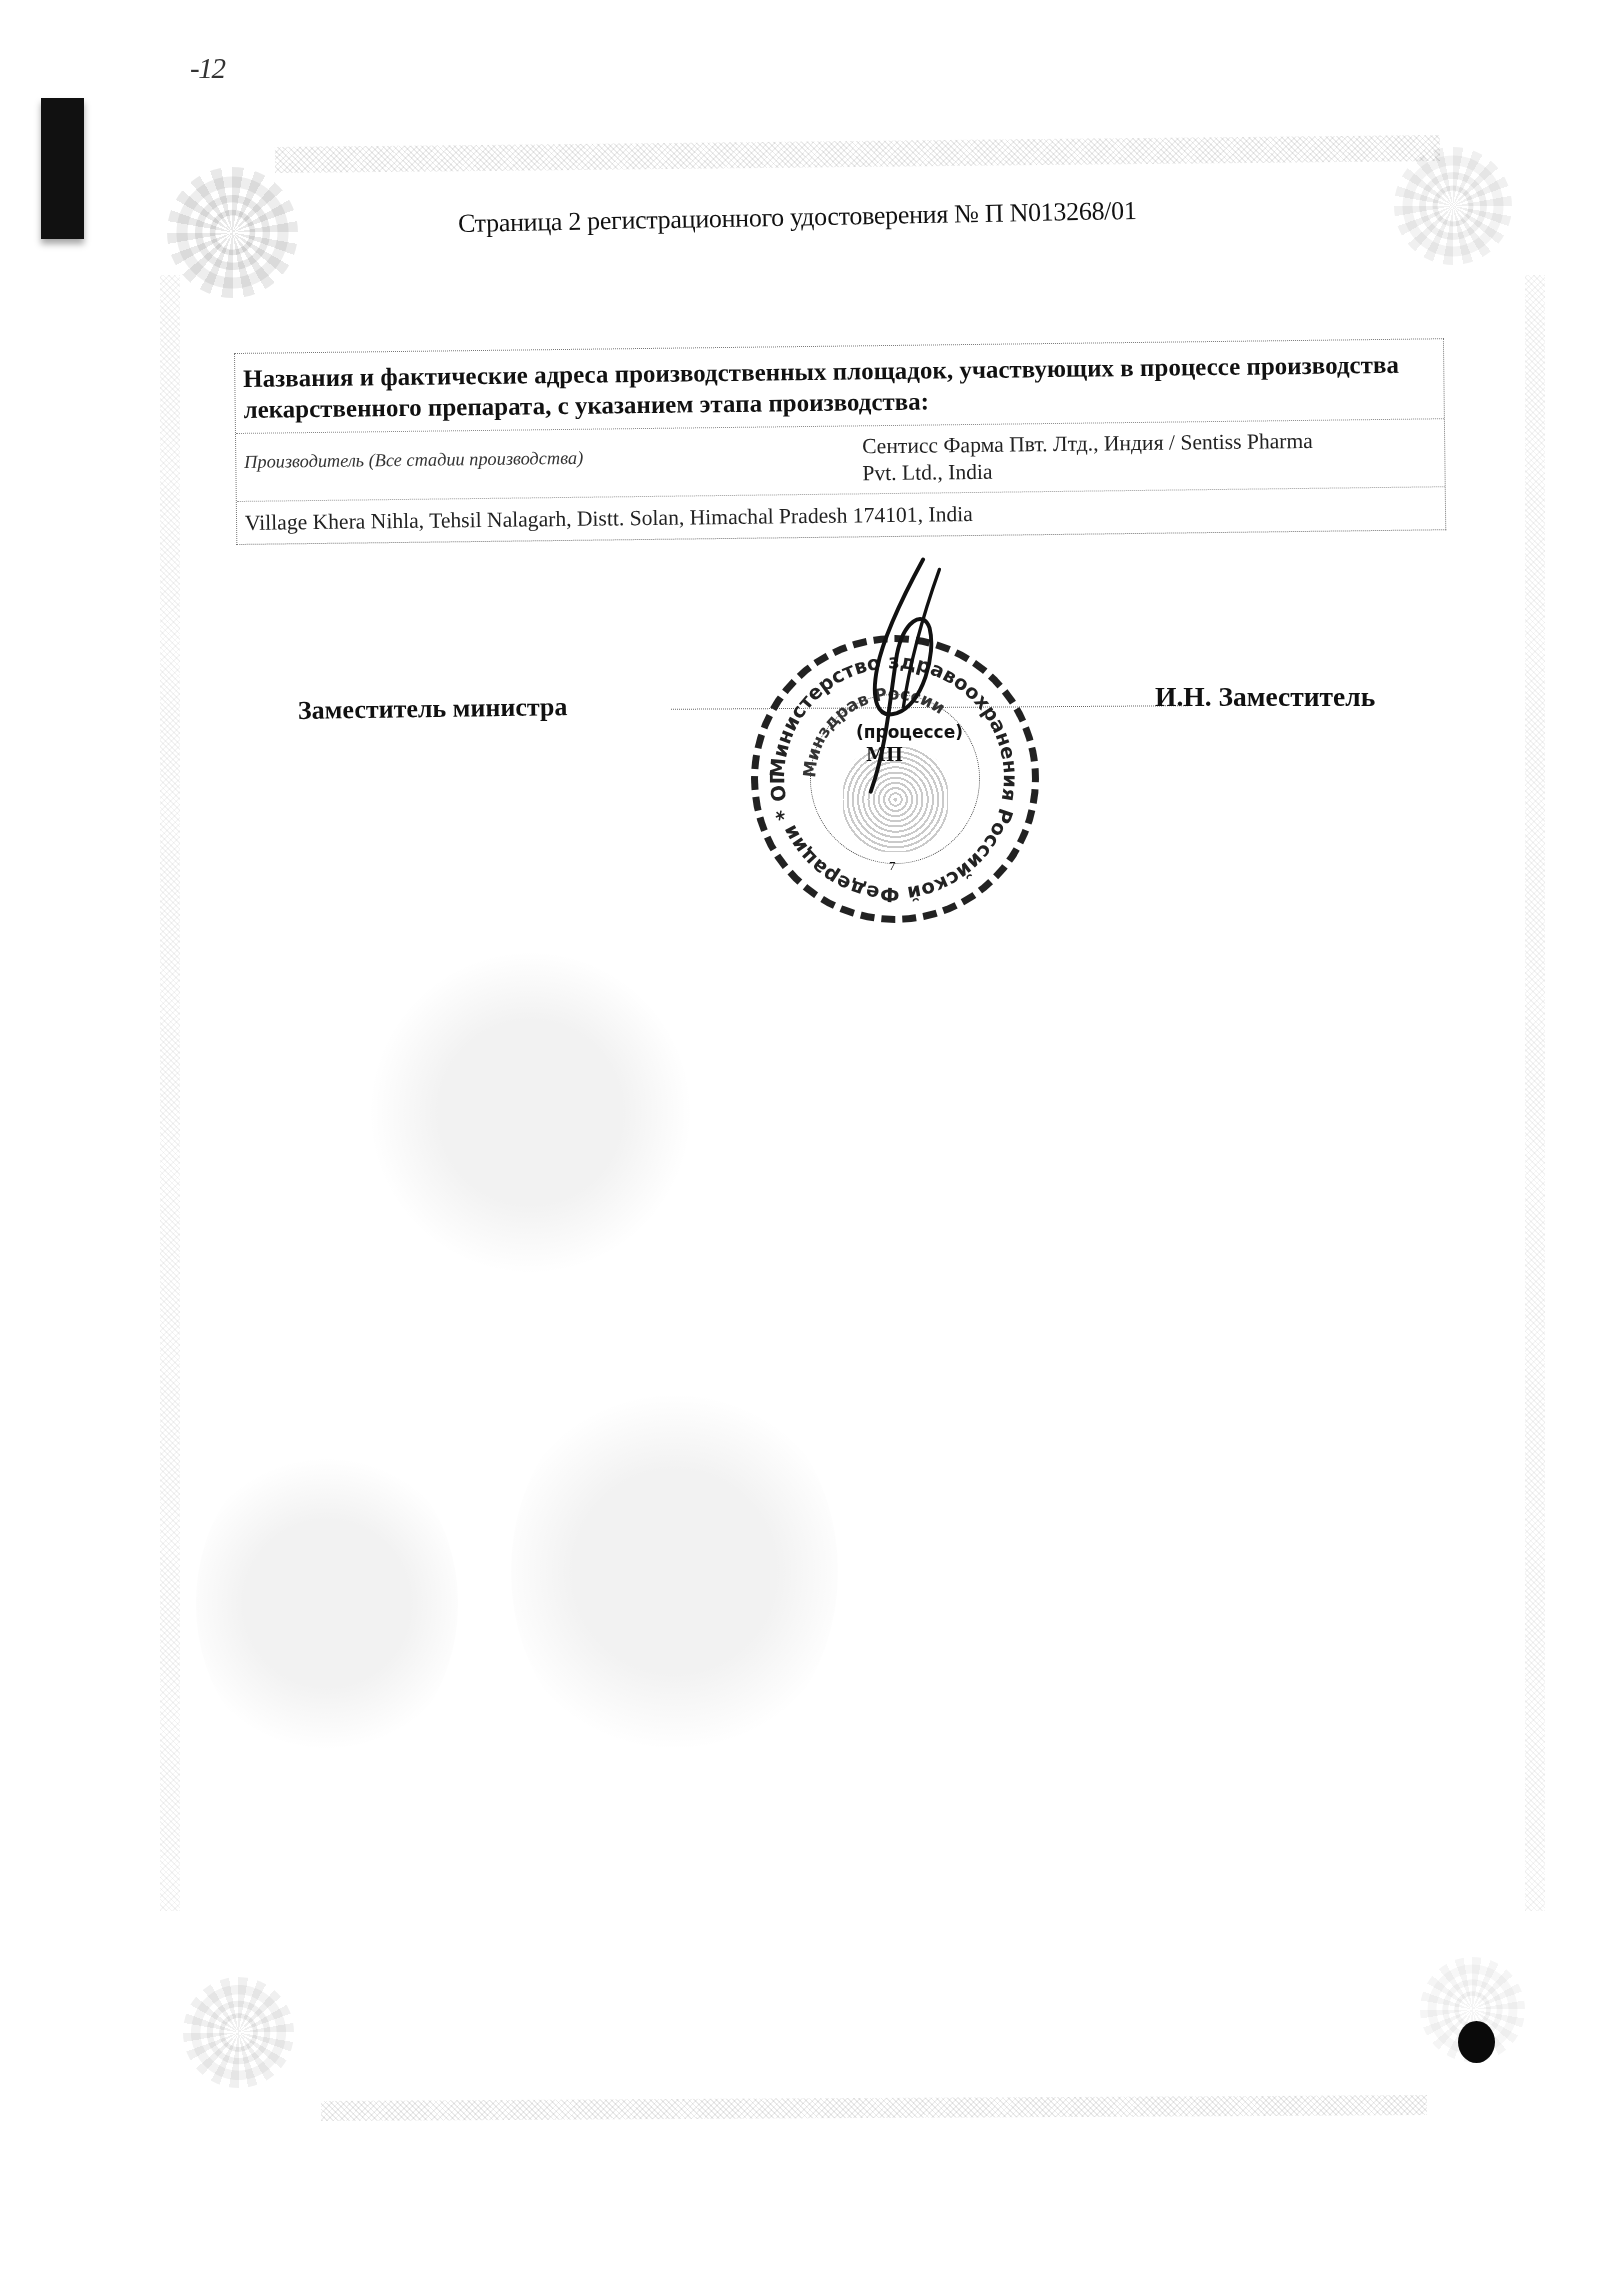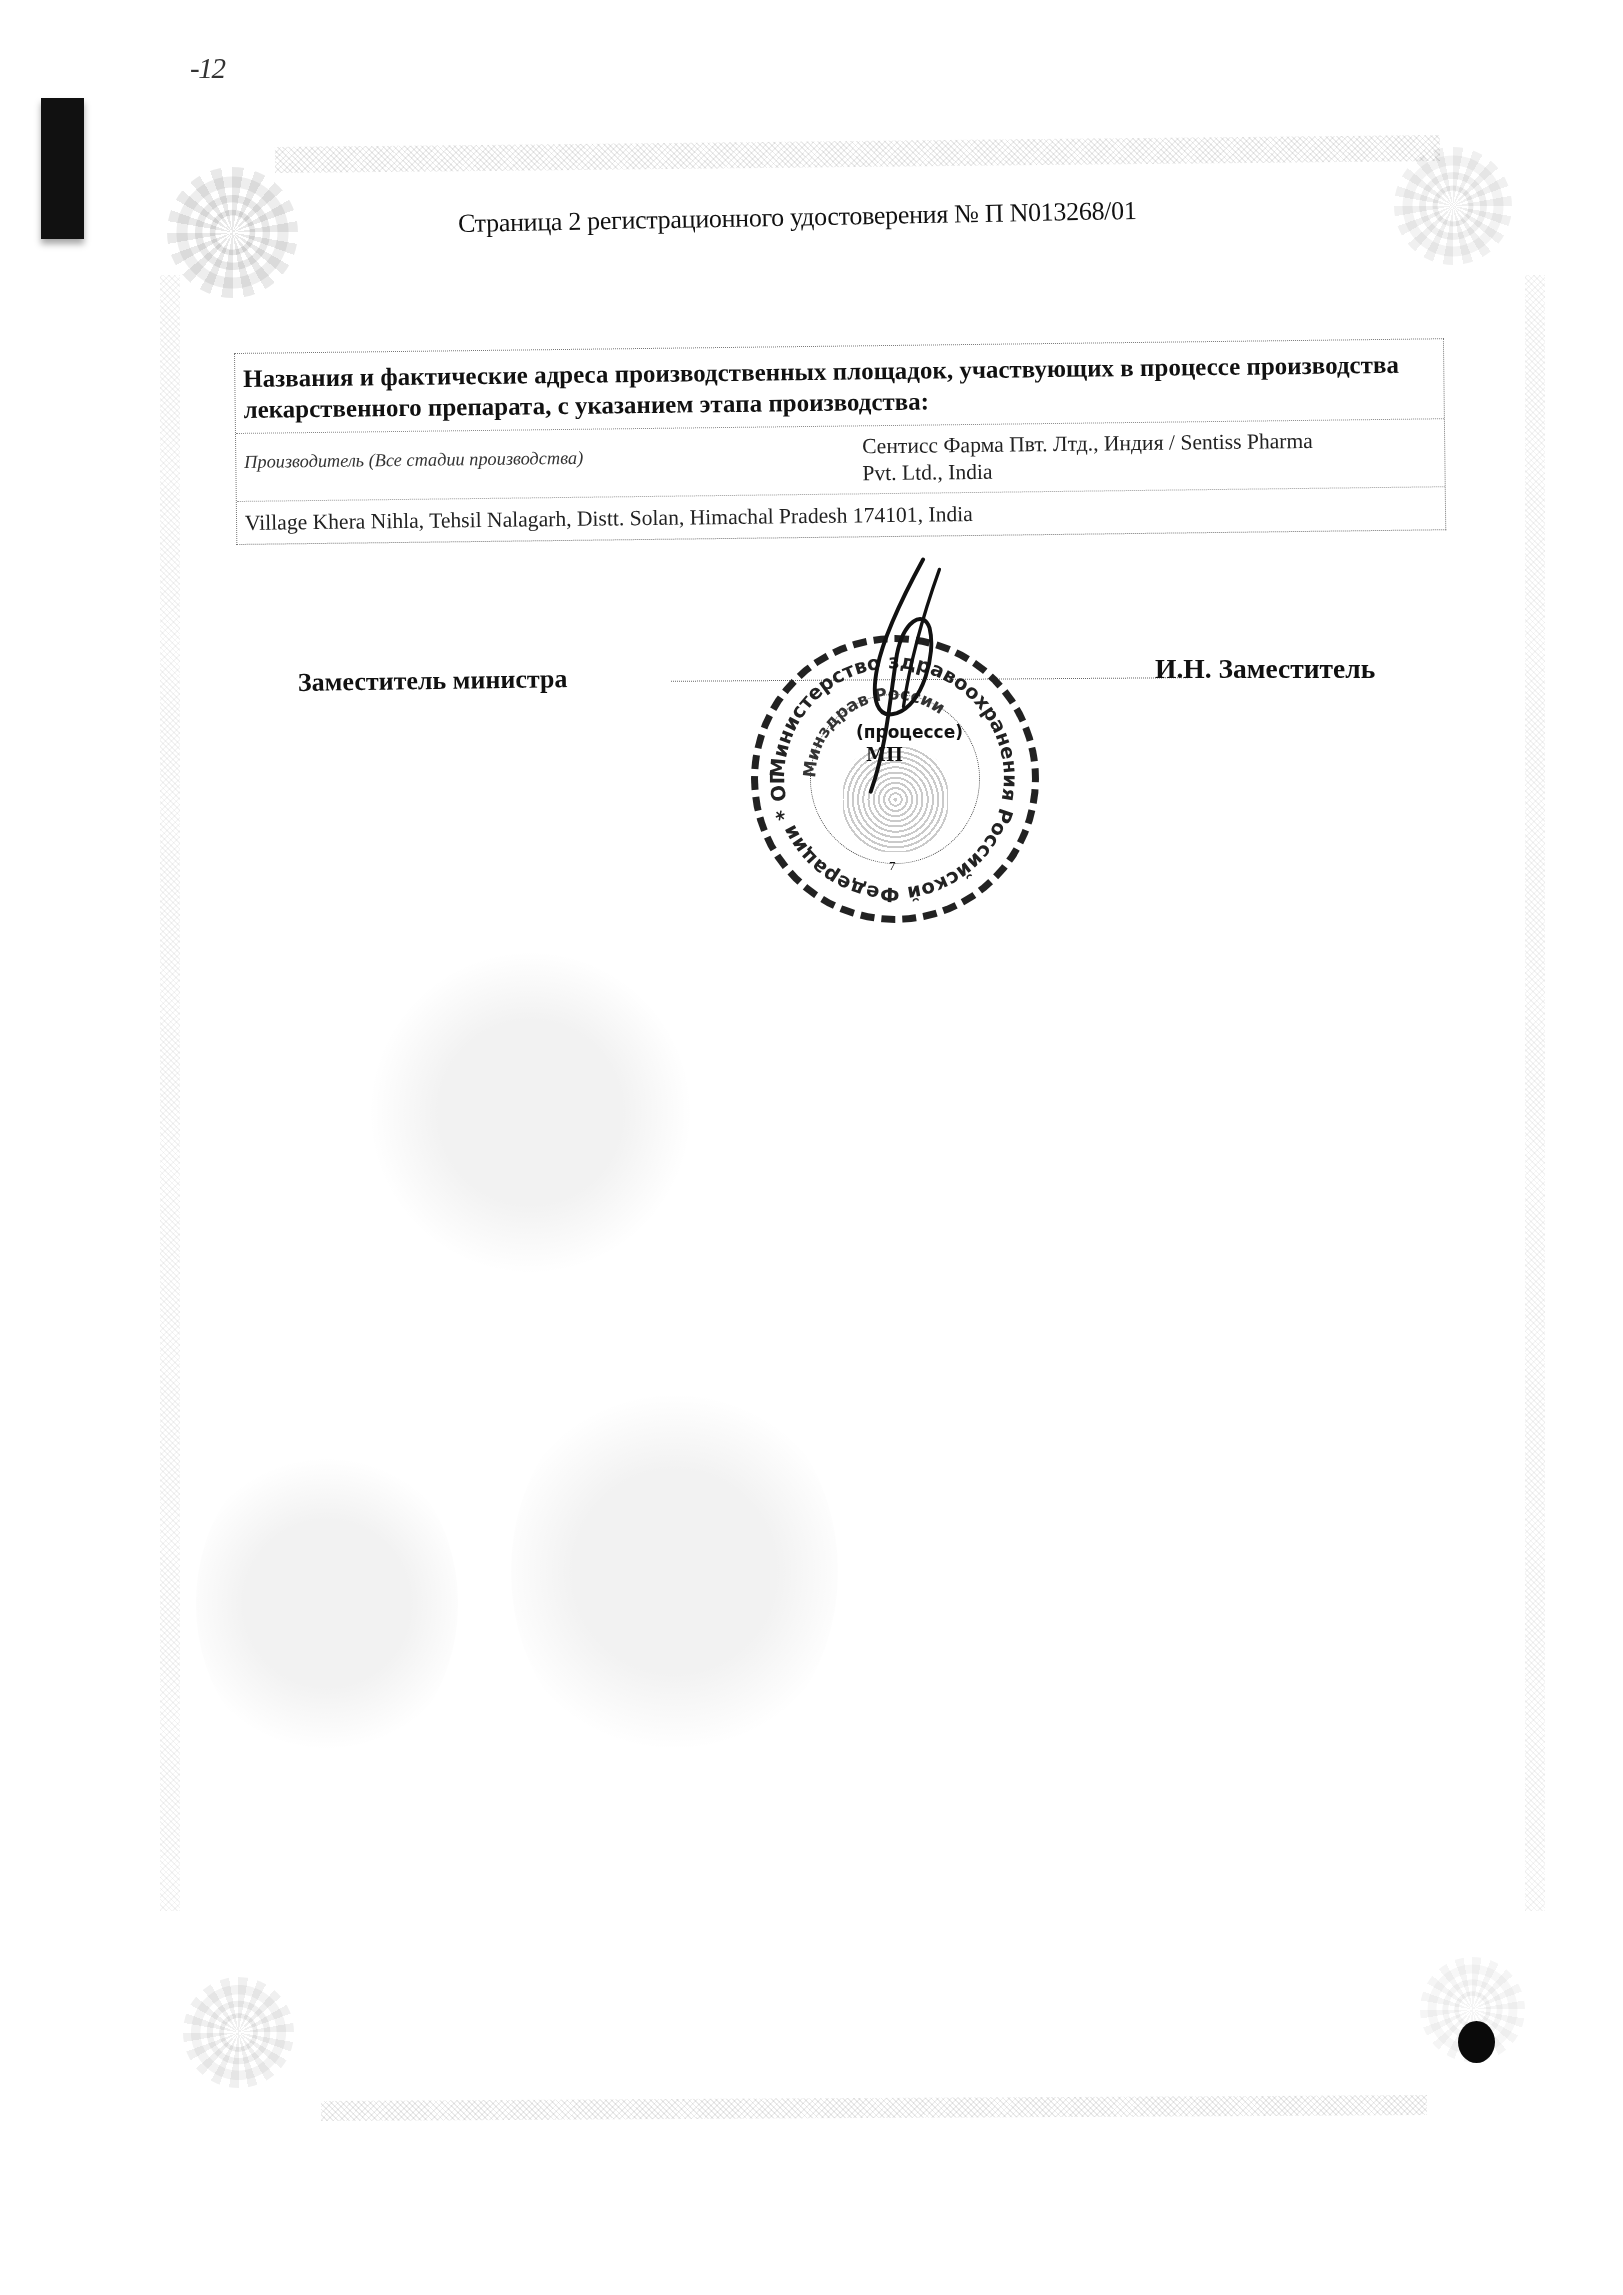--- a/index.html
+++ b/index.html
@@ -126,21 +126,21 @@
     .address-row {
       padding: 9.2px 7.9px 7.9px 7.9px;
       font-size: 21.6px;
       color: #222;
     }
 
     
     .signature-block {
       position: absolute;
       left: 298px;
-      top: 653px;
+      top: 681px;
       width: 1126px;
       height: 275px;
     }
     .signer-title {
       position: absolute;
       left: 0;
       top: 13px;
       font-size: 26px;
       font-weight: bold;
       transform: rotate(-0.8deg);

